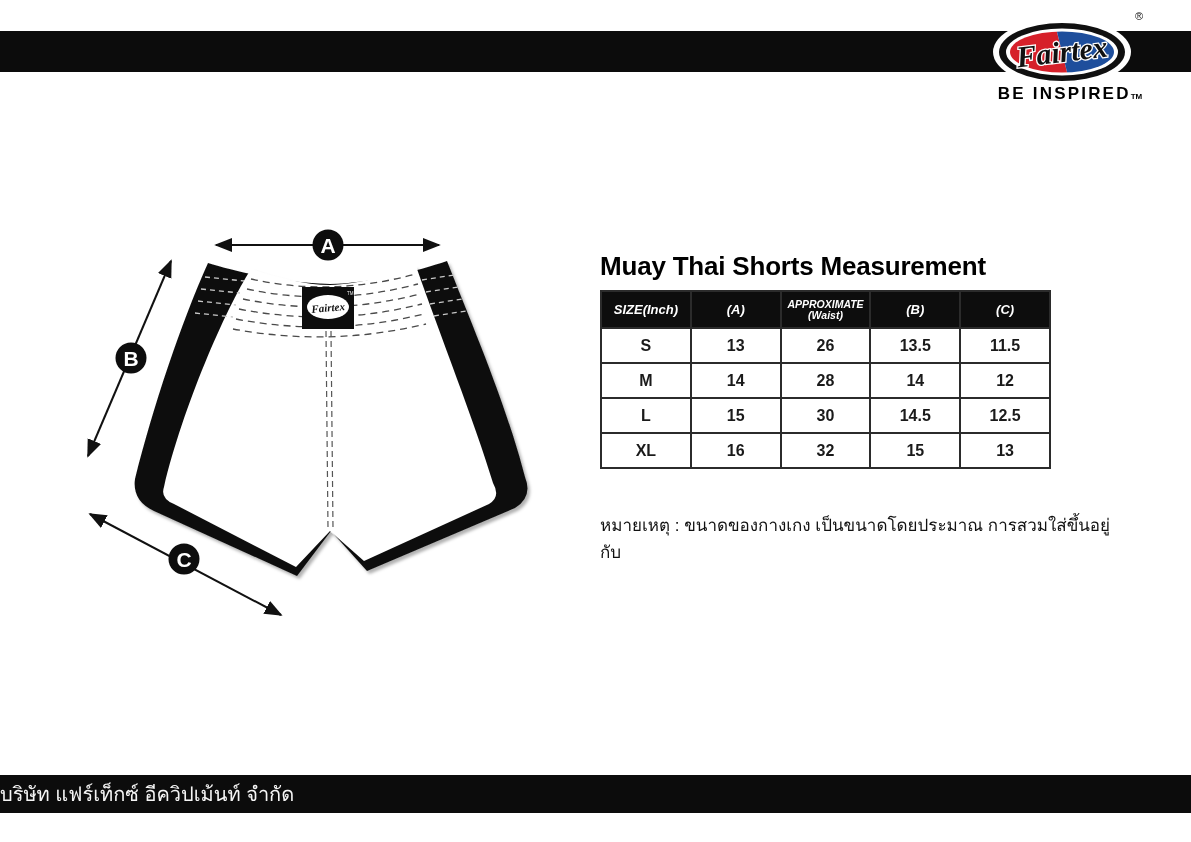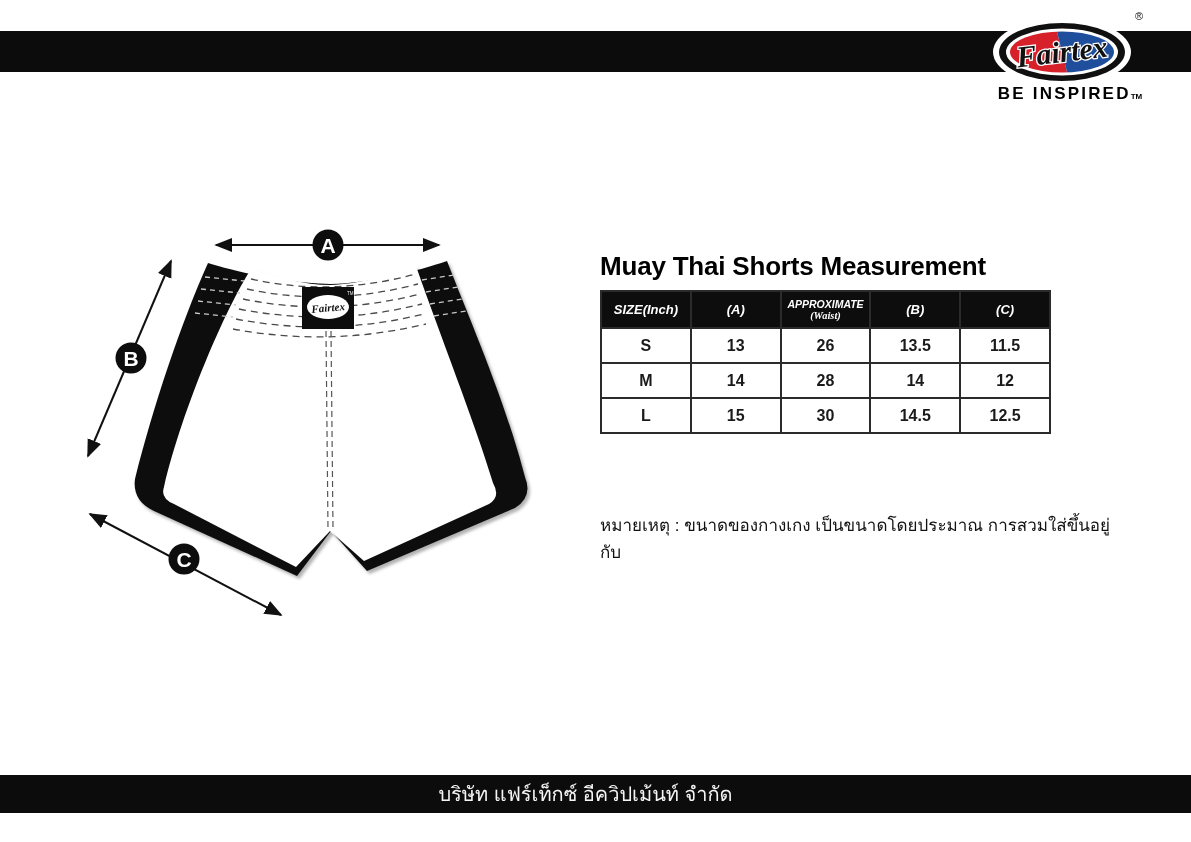--- a/index.html
+++ b/index.html
@@ -22,21 +22,21 @@
     background: #0c0c0c;
   }
   .footer-bar {
     position: absolute;
     left: 0; top: 775px;
     width: 1191px; height: 38px;
     background: #0c0c0c;
     color: #f5f5f5;
     font-size: 20px;
     line-height: 38px;
-    text-align: center;
+    text-align: left;
     padding-right: 20px;
   }
 
   
   .logo-svg {
     position: absolute;
     left: 952px; top: 0;
     width: 240px; height: 130px;
   }
   .tagline {
@@ -96,21 +96,20 @@
     color: #ffffff;
     font-style: italic;
     font-weight: bold;
     font-size: 13px;
     height: 37px;
   }
   table.size-table th .sub {
     display: block;
     font-size: 10.5px;
     line-height: 11px;
-    font-family: Liberation Serif, serif;
   }
   table.size-table th .top {
     display: block;
     font-size: 10.5px;
     line-height: 11px;
   }
   table.size-table td {
     height: 35px;
     font-weight: bold;
     font-size: 16px;
@@ -249,20 +248,27 @@
         <td>14</td>
         <td>12</td>
       </tr>
       <tr>
         <td>L</td>
         <td>15</td>
         <td>30</td>
         <td>14.5</td>
         <td>12.5</td>
       </tr>
+      <tr>
+        <td>XL</td>
+        <td>16</td>
+        <td>32</td>
+        <td>15</td>
+        <td>13</td>
+      </tr>
     </tbody>
   </table>
 
   <div class="note">
     <div>หมายเหตุ : ขนาดของกางเกง เป็นขนาดโดยประมาณ การสวมใส่ขึ้นอยู่กับ</div>
   </div>
 
   <div class="footer-bar">
     <span>บริษัท แฟร์เท็กซ์ อีควิปเม้นท์ จำกัด</span>
   </div>

